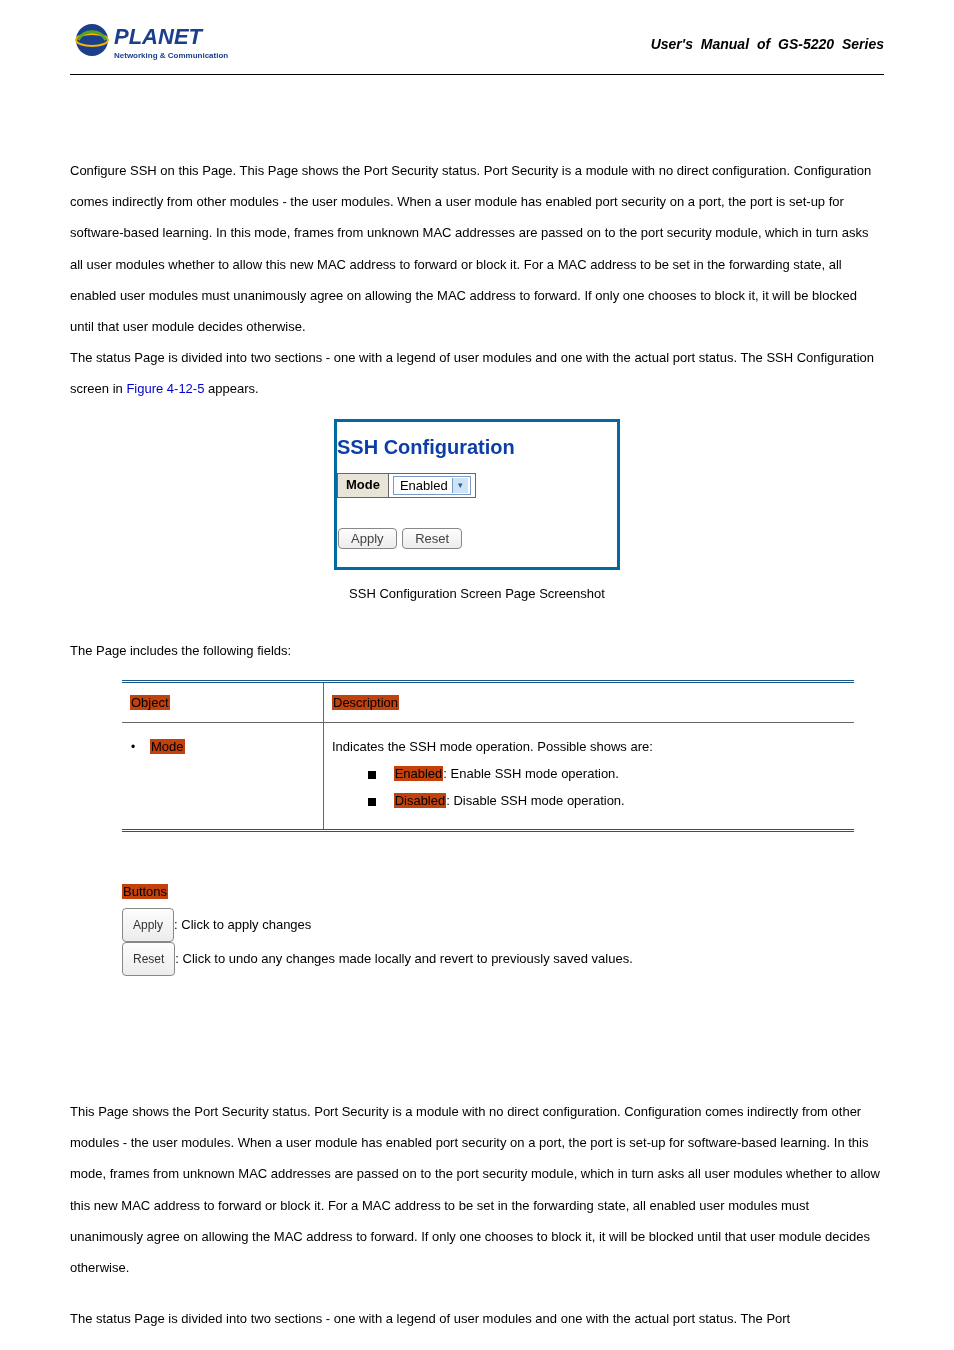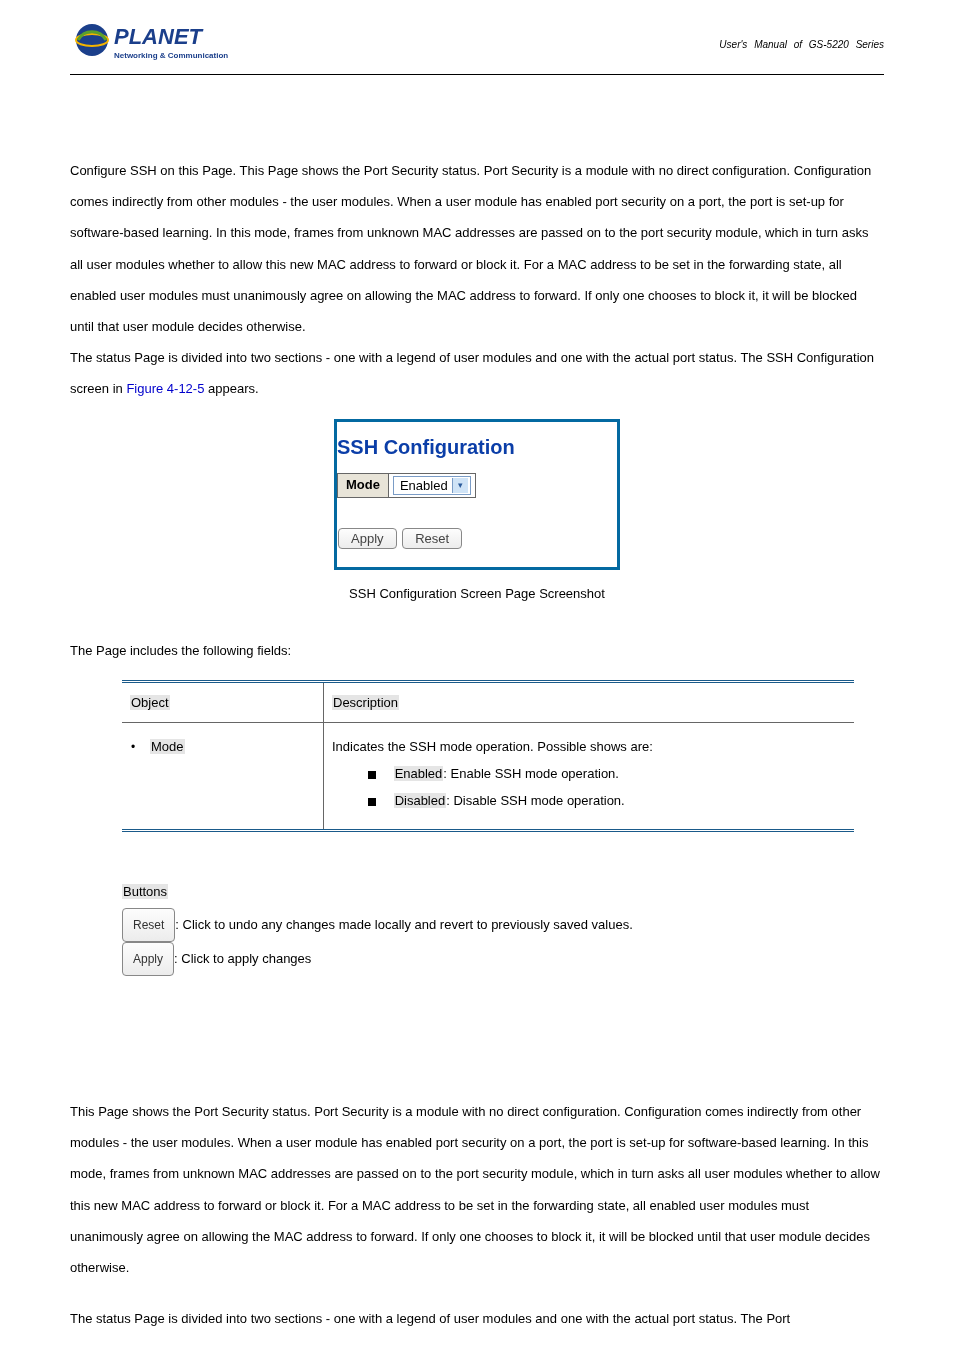--- a/index.html
+++ b/index.html
@@ -21,23 +21,23 @@
     border-bottom: 1px solid #000;
     padding-bottom: 6px;
     margin-bottom: 80px;
     gap: 10px;
   }
   .logo {
     display: flex;
     align-items: center;
   }
   .manual-title {
-    font-weight: normal;
+    font-weight: bold;
     font-style: italic;
-    font-size: 10px;
+    font-size: 14px;
     word-spacing: 4px;
   }
   .paragraph {
     line-height: 2.4;
     font-size: 13px;
   }
   .figref {
     color: #0000cc;
   }
   .screenshot-box {
@@ -146,21 +146,21 @@
   }
   .sub-bullet {
     display: inline-block;
     width: 8px;
     height: 8px;
     background: #000;
     margin: 0 14px 0 36px;
     vertical-align: middle;
   }
   .highlight {
-    background: #e5e5e5;
+    background: #c2410c;
     padding: 0 1px;
   }
   .buttons-section {
     margin: 44px 30px 80px 52px;
     line-height: 2.5;
   }
   .inline-btn {
     display: inline-block;
     border: 1px solid #888;
     border-radius: 4px;
@@ -244,25 +244,25 @@
             </div>
           </td>
         </tr>
       </tbody>
     </table>
   </div>
 
   <div class="buttons-section">
     <div><span class="highlight">Buttons</span></div>
     <div>
+      <span class="inline-btn">Apply</span><span>: Click to apply changes</span>
+    </div>
+    <div>
       <span class="inline-btn">Reset</span><span>: Click to undo any changes made locally and revert to previously saved values.</span>
     </div>
-    <div>
-      <span class="inline-btn">Apply</span><span>: Click to apply changes</span>
-    </div>
   </div>
 
   <div class="section-gap"></div>
 
   <div class="paragraph">This Page shows the Port Security status. Port Security is a module with no direct configuration. Configuration comes indirectly from other modules - the user modules. When a user module has enabled port security on a port, the port is set-up for software-based learning. In this mode, frames from unknown MAC addresses are passed on to the port security module, which in turn asks all user modules whether to allow this new MAC address to forward or block it. For a MAC address to be set in the forwarding state, all enabled user modules must unanimously agree on allowing the MAC address to forward. If only one chooses to block it, it will be blocked until that user module decides otherwise.</div>
 
   <div style="height:20px"></div>
 
   <div class="paragraph">The status Page is divided into two sections - one with a legend of user modules and one with the actual port status. The Port</div>
 

